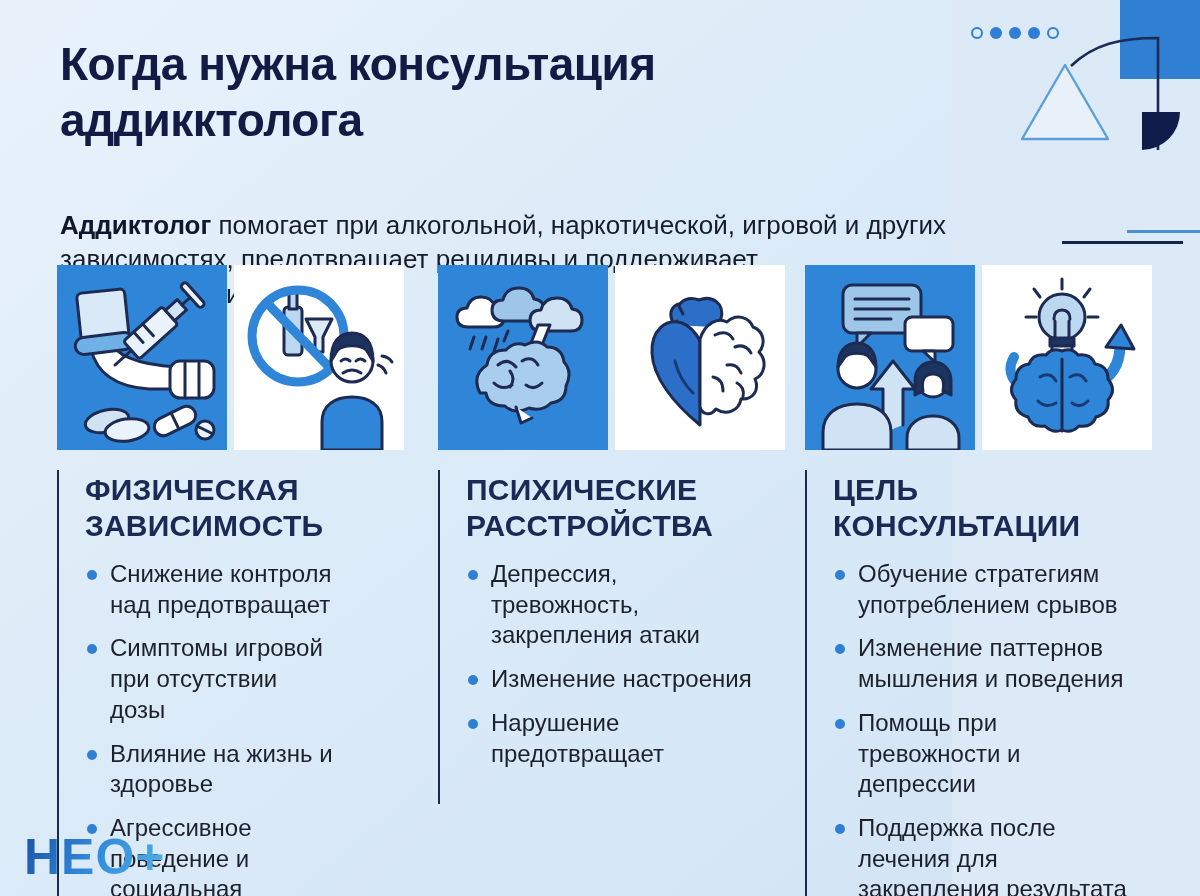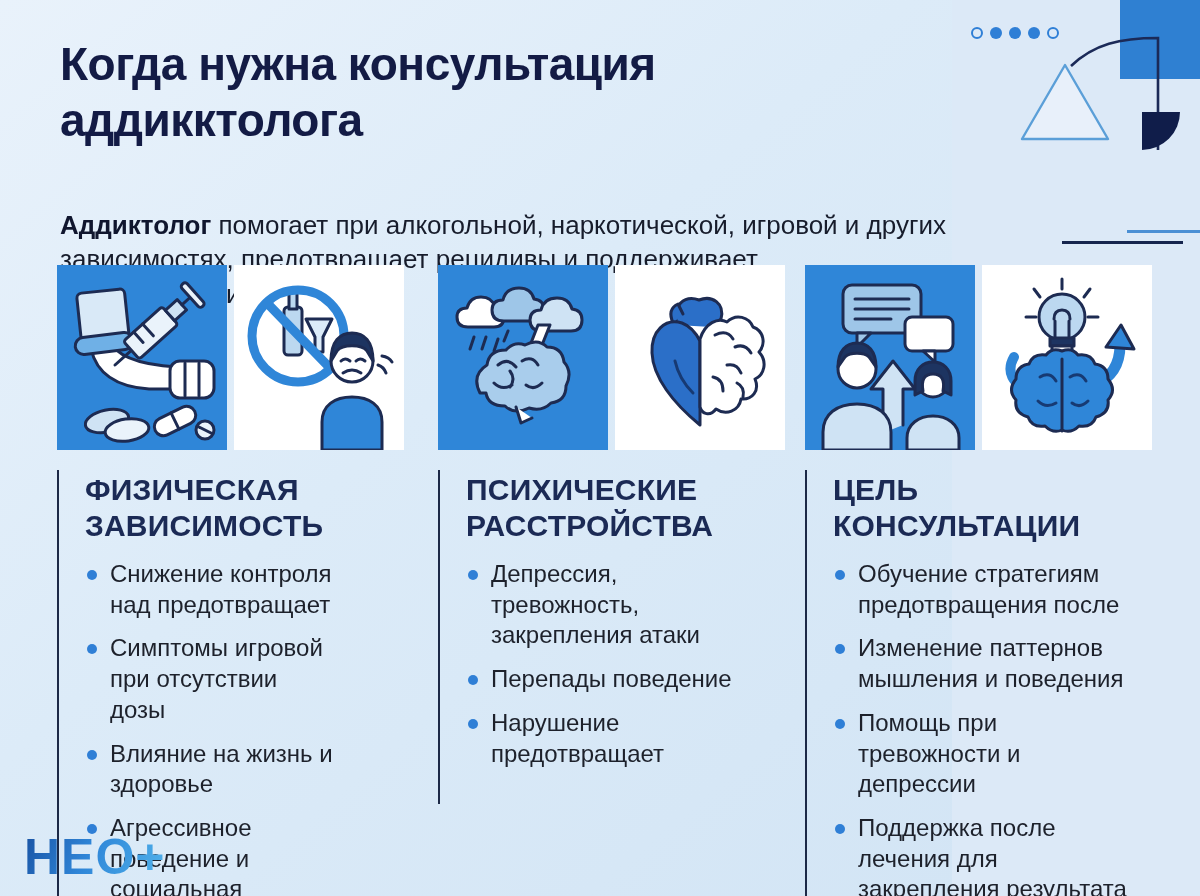--- a/index.html
+++ b/index.html
@@ -200,21 +200,21 @@
             <path d="M98 112 q10 2 10 14" fill="none"></path>
             <path d="M122 118 q8 4 6 14" fill="none"></path>
           </g>
         </svg>
       </div>
     </div>
     <div class="textwrap">
       <h2 class="col-heading">ПСИХИЧЕСКИЕ РАССТРОЙСТВА</h2>
       <ul class="bullets">
         <li>Депрессия, тревожность, закрепления атаки</li>
-        <li>Перепады поведение</li>
+        <li>Изменение настроения</li>
         <li>Нарушение предотвращает</li>
       </ul>
     </div>
   </div>
 
   <div class="column col-3">
     <div class="tiles">
       <div class="tile blue">
         <svg viewBox="0 0 170 185">
           <g stroke="#1d2b52" stroke-width="3" stroke-linecap="round" stroke-linejoin="round">
@@ -259,21 +259,21 @@
             <path d="M88 112 q10 -6 16 4" fill="none" stroke="#173a73"></path>
             <path d="M56 136 q8 8 18 2" fill="none" stroke="#173a73"></path>
             <path d="M90 138 q8 6 16 -2" fill="none" stroke="#173a73"></path>
           </g>
         </svg>
       </div>
     </div>
     <div class="textwrap">
       <h2 class="col-heading">ЦЕЛЬ КОНСУЛЬТАЦИИ</h2>
       <ul class="bullets">
-        <li>Обучение стратегиям предотвращения после</li>
+        <li>Обучение стратегиям употреблением срывов</li>
         <li>Изменение паттернов мышления и поведения</li>
         <li>Помощь при тревожности и депрессии</li>
         <li>Поддержка после лечения для закрепления результата</li>
       </ul>
     </div>
   </div>
 
   <div class="logo">НЕО+</div>
 
 </div>

